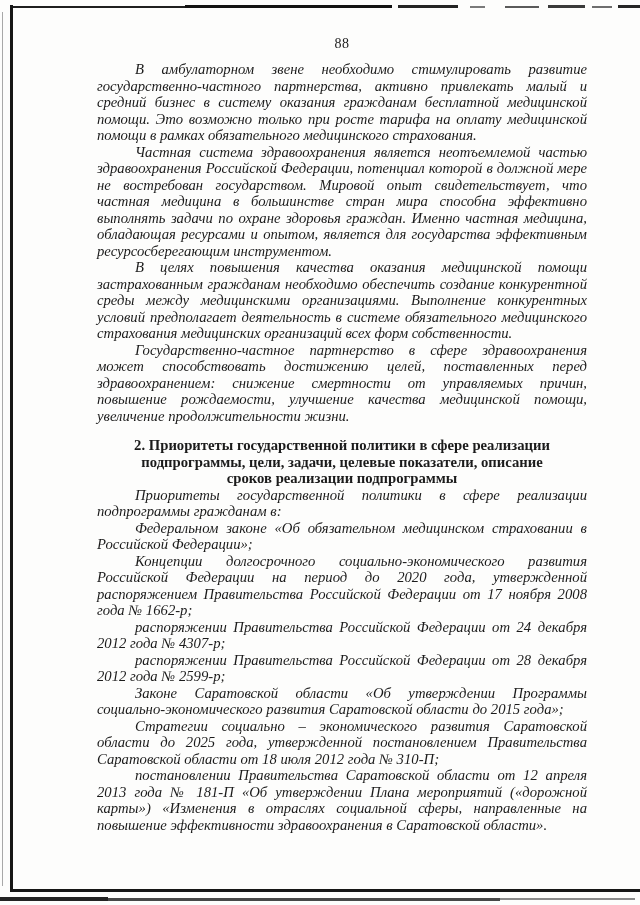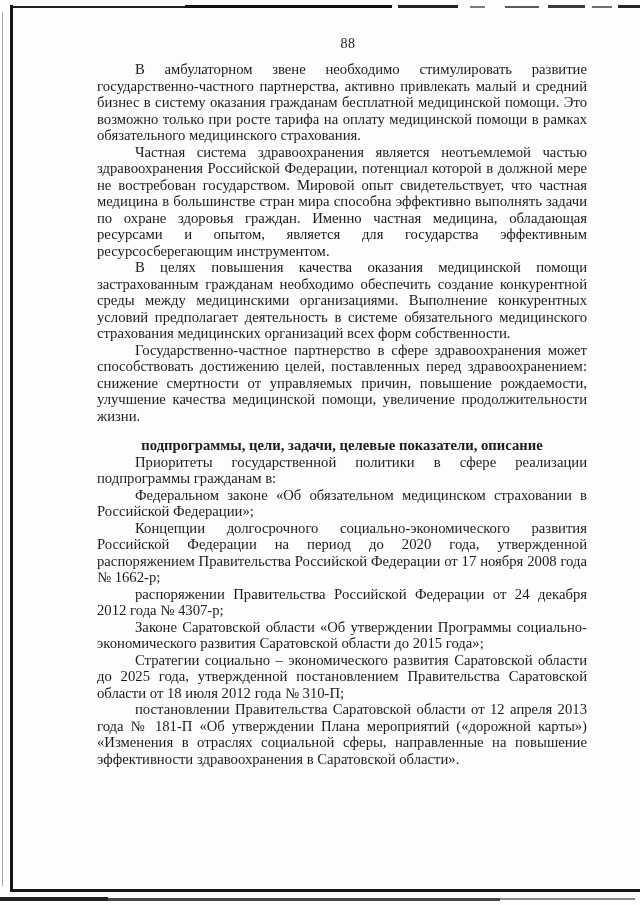--- a/index.html
+++ b/index.html
@@ -25,35 +25,36 @@
   .l-outer { left: 2px;  top: 12px; width: 1px; height: 874px; background: #a8a8a8; }
   .l-main  { left: 10px; top: 5px;  width: 3px; height: 886px; background: #161616; }
   
   .b-main { left: 10px; top: 889px; width: 630px; height: 3px; background: #161616; }
   .b-2a   { left: 0;    top: 897px; width: 108px; height: 4px; background: #232323; }
   .b-2b   { left: 108px; top: 898px; width: 392px; height: 3px; background: #474747; }
   .b-2c   { left: 500px; top: 898px; width: 135px; height: 2px; background: #8a8a8a; }
 
   .page-number {
     position: absolute;
-    left: 103px; top: 36px; width: 490px;
+    left: 97px; top: 36px; width: 490px;
     text-align: center;
     font-size: 14px;
     letter-spacing: 0.5px;
   }
   .doc-body {
     position: absolute;
     left: 97px; top: 61px; width: 490px;
     font-size: 14.7px;
     line-height: 16.5px;
     text-align: justify;
   }
   .doc-body p {
     text-indent: 38px;
     text-align: justify;
+    font-style: italic;
   }
   .section-heading {
     margin-top: 13px;
     font-weight: bold;
     text-align: center;
     line-height: 16.5px;
   }
   .section-heading div { text-align: center; }
 </style>
 </head>
@@ -76,23 +77,26 @@
 
 <div class="page-number">88</div>
 
 <main class="doc-body">
   <p>В амбулаторном звене необходимо стимулировать развитие государственно-частного партнерства, активно привлекать малый и средний бизнес в систему оказания гражданам бесплатной медицинской помощи. Это возможно только при росте тарифа на оплату медицинской помощи в рамках обязательного медицинского страхования.</p>
   <p>Частная система здравоохранения является неотъемлемой частью здравоохранения Российской Федерации, потенциал которой в должной мере не востребован государством. Мировой опыт свидетельствует, что частная медицина в большинстве стран мира способна эффективно выполнять задачи по охране здоровья граждан. Именно частная медицина, обладающая ресурсами и опытом, является для государства эффективным ресурсосберегающим инструментом.</p>
   <p>В целях повышения качества оказания медицинской помощи застрахованным гражданам необходимо обеспечить создание конкурентной среды между медицинскими организациями. Выполнение конкурентных условий предполагает деятельность в системе обязательного медицинского страхования медицинских организаций всех форм собственности.</p>
   <p>Государственно-частное партнерство в сфере здравоохранения может способствовать достижению целей, поставленных перед здравоохранением: снижение смертности от управляемых причин, повышение рождаемости, улучшение качества медицинской помощи, увеличение продолжительности жизни.</p>
 
   <div class="section-heading">
+    <div>2. Приоритеты государственной политики в сфере реализации</div>
     <div>подпрограммы, цели, задачи, целевые показатели, описание</div>
+    <div>сроков реализации подпрограммы</div>
   </div>
 
   <p>Приоритеты государственной политики в сфере реализации подпрограммы гражданам в:</p>
   <p>Федеральном законе «Об обязательном медицинском страховании в Российской Федерации»;</p>
   <p>Концепции долгосрочного социально-экономического развития Российской Федерации на период до 2020 года, утвержденной распоряжением Правительства Российской Федерации от 17 ноября 2008 года № 1662-р;</p>
   <p>распоряжении Правительства Российской Федерации от 24 декабря 2012 года № 4307-р;</p>
+  <p>распоряжении Правительства Российской Федерации от 28 декабря 2012 года № 2599-р;</p>
   <p>Законе Саратовской области «Об утверждении Программы социально-экономического развития Саратовской области до 2015 года»;</p>
   <p>Стратегии социально – экономического развития Саратовской области до 2025 года, утвержденной постановлением Правительства Саратовской области от 18 июля 2012 года № 310-П;</p>
   <p>постановлении Правительства Саратовской области от 12 апреля 2013 года № 181-П «Об утверждении Плана мероприятий («дорожной карты») «Изменения в отраслях социальной сферы, направленные на повышение эффективности здравоохранения в Саратовской области».</p>
 </main>
 
 </body></html>

